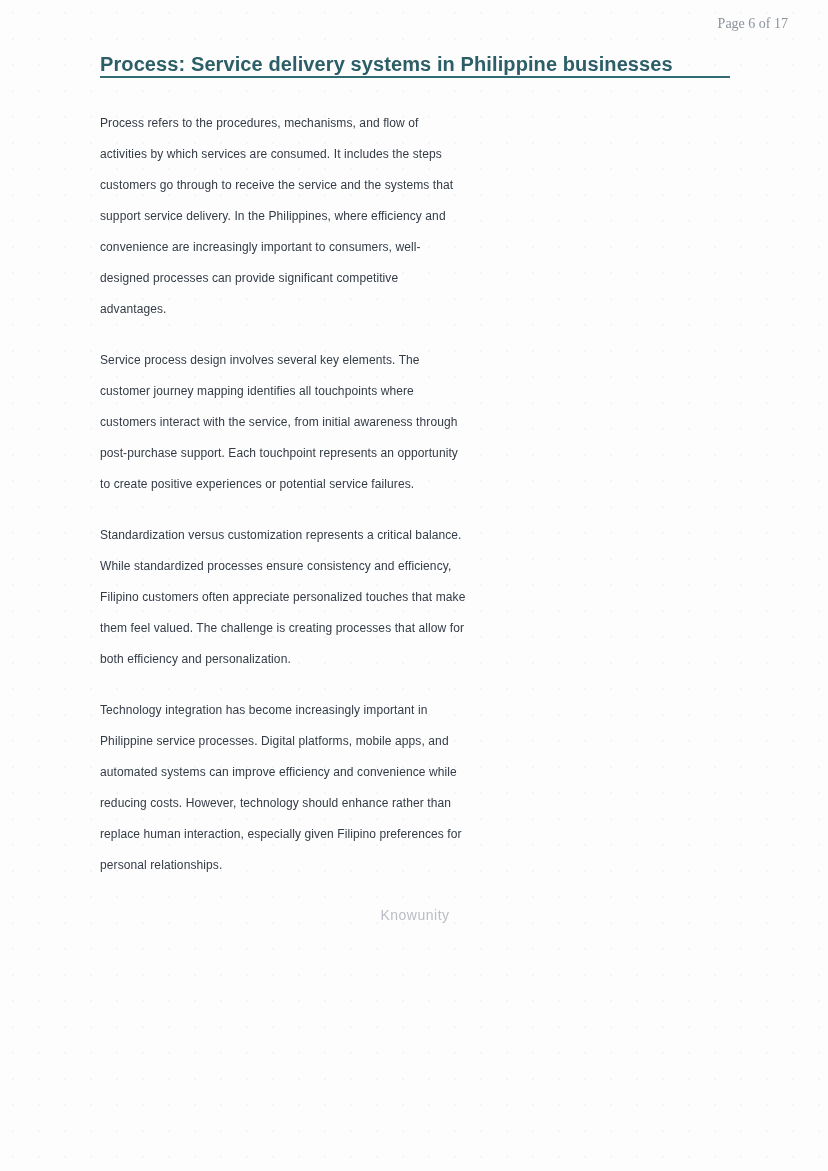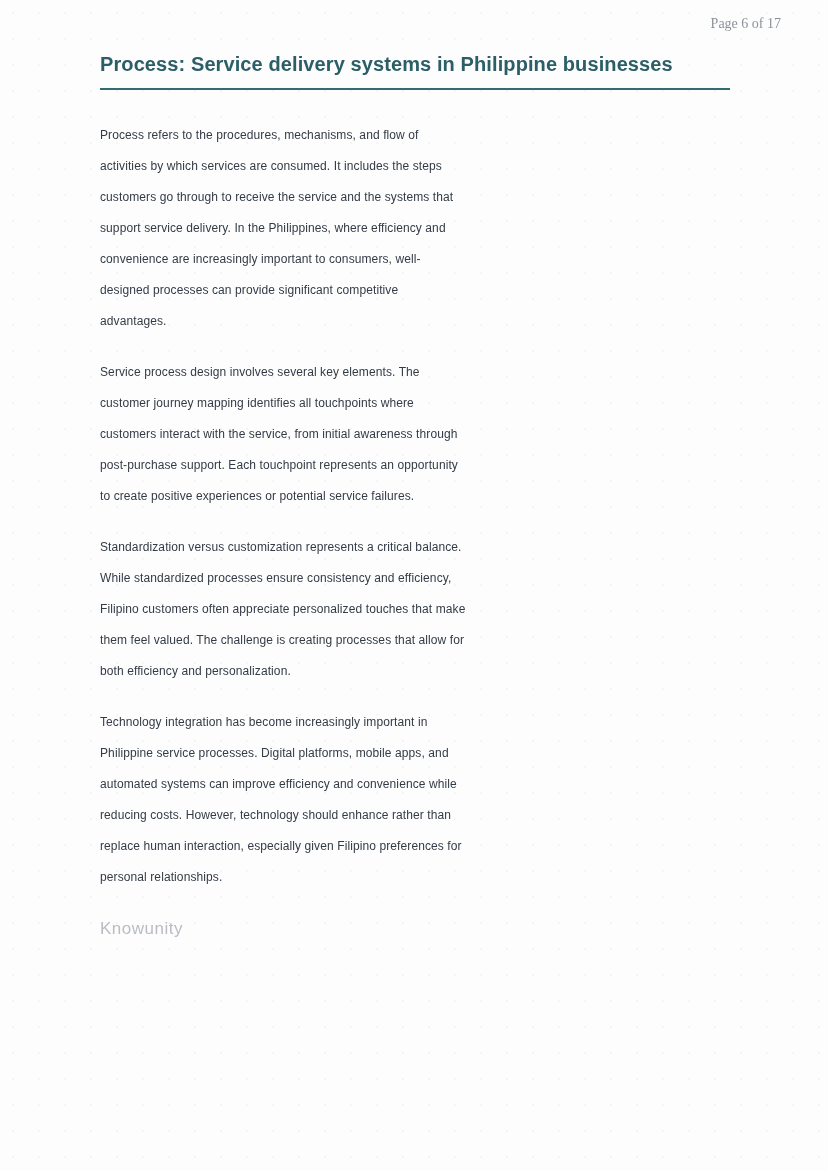--- a/index.html
+++ b/index.html
@@ -15,55 +15,55 @@
   body{
     background-color:var(--bg);
     background-image:radial-gradient(circle, rgba(40,60,70,0.045) 1px, transparent 1.2px);
     background-size:26px 26px;
     font-family:"Liberation Sans","DejaVu Sans",sans-serif;
     position:relative;
   }
   .page-indicator{
     position:absolute;
     top:16px;
-    right:47px;
+    right:40px;
     font-family:"Liberation Serif","DejaVu Serif",serif;
     font-size:14px;
     color:var(--indicator);
   }
   .content{
     padding:52px 98px 0 100px;
   }
   .section-heading{
     font-size:20px;
     line-height:24px;
     font-weight:bold;
     color:var(--teal);
-    padding-bottom:12px;
     border-bottom:2px solid var(--teal-line);
     letter-spacing:0.1px;
   }
   .section-heading.second{
     margin-top:30px;
     border-bottom-width:1.5px;
   }
   .para{
     margin-top:30px;
     font-size:12px;
     line-height:31px;
     color:var(--body);
     white-space:pre-line;
     letter-spacing:0.1px;
   }
   .para + .para{
     margin-top:20px;
   }
   .footer{
     margin-top:26px;
-    font-size:17px;
+    text-align:center;
+    font-size:14px;
     color:var(--footer);
     letter-spacing:0.5px;
   }
 </style>
 </head>
 <body>
 
 <div class="page-indicator">Page 6 of 17</div>
 
 <div class="content">

